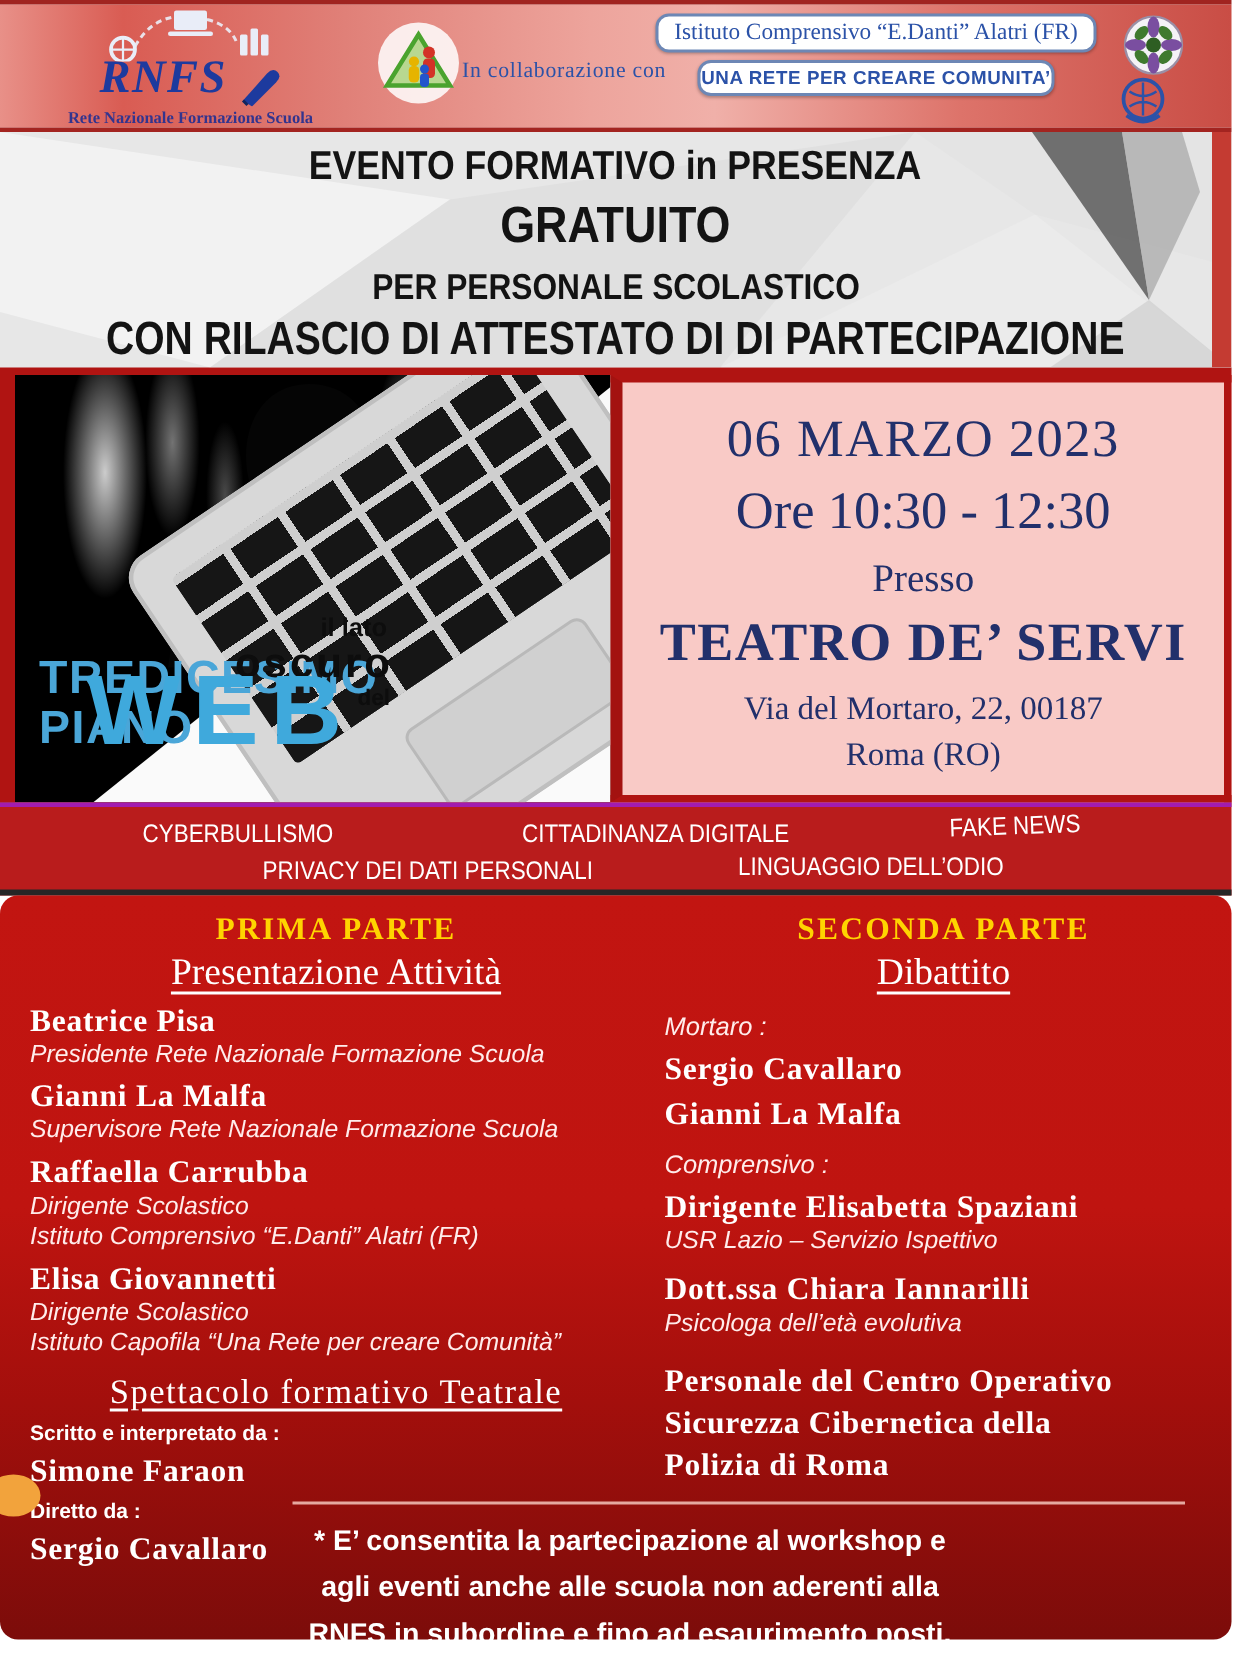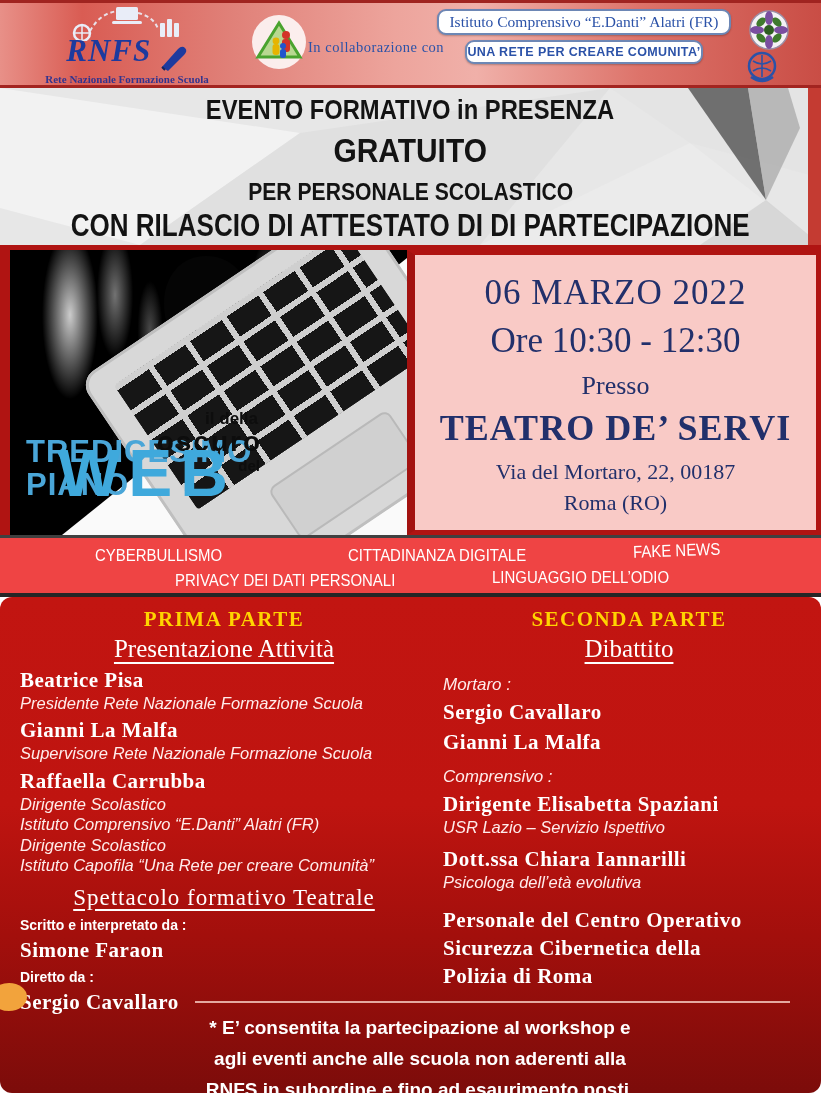--- a/index.html
+++ b/index.html
@@ -79,22 +79,22 @@
            background:#f9cac6;border:5px solid #b01412;border-left:8px solid #a31210;
            text-align:center;color:#22306b;font-family:"Liberation Serif",serif;}
   .ev-date{margin-top:18px;font-size:35px;letter-spacing:1px;}
   .ev-time{margin-top:8px;font-size:35px;}
   .ev-presso{margin-top:10px;font-size:26px;}
   .ev-venue{margin-top:6px;font-size:36px;font-weight:bold;letter-spacing:1px;}
   .ev-addr{margin-top:10px;font-size:22px;}
   .ev-city{margin-top:5px;font-size:22px;}
 
   
-  .topics{position:absolute;left:0;top:535px;width:821px;height:62px;background:#ef4444;
-          border-top:3px solid #404040;border-bottom:4px solid #262626;box-sizing:border-box;
+  .topics{position:absolute;left:0;top:535px;width:821px;height:62px;background:#b91c1c;
+          border-top:3px solid #a21caf;border-bottom:4px solid #262626;box-sizing:border-box;
           color:#ffffff;}
   .topic{position:absolute;font-size:17px;white-space:nowrap;}
   .tsq{display:inline-block;transform:scaleX(.88);transform-origin:left;}
   .t-cyber{left:95px;top:8px;}
   .t-citt{left:348px;top:8px;}
   .t-fake{left:633px;top:3px;transform:rotate(-2deg);}
   .t-priv{left:175px;top:33px;}
   .t-ling{left:492px;top:30px;}
 
   
@@ -223,28 +223,28 @@
       </svg>
       <div class="laptop">
         <div class="keys"></div>
         <div class="trackpad"></div>
       </div>
       <div class="series">
         <div>TREDICESIMO</div>
         <div>PIANO</div>
       </div>
       <div class="subttl">
-        <div class="sub1">il della</div>
+        <div class="sub1">il lato</div>
         <div class="sub2">oscuro</div>
         <div class="sub3">del</div>
       </div>
       <div class="web">WEB</div>
     </div>
     <div class="details">
-      <div class="ev-date">06 MARZO 2022</div>
+      <div class="ev-date">06 MARZO 2023</div>
       <div class="ev-time">Ore 10:30 - 12:30</div>
       <div class="ev-presso">Presso</div>
       <div class="ev-venue">TEATRO DE’ SERVI</div>
       <div class="ev-addr">Via del Mortaro, 22, 00187</div>
       <div class="ev-city">Roma (RO)</div>
     </div>
   </section>
 
   <section class="topics">
     <div class="topic t-cyber"><span class="tsq">CYBERBULLISMO</span></div>
@@ -267,20 +267,21 @@
       <div>
         <div class="nm">Gianni La Malfa</div>
         <div class="rl">Supervisore Rete Nazionale Formazione Scuola</div>
       </div>
       <div>
         <div class="nm">Raffaella Carrubba</div>
         <div class="rl">Dirigente Scolastico</div>
         <div class="rl">Istituto Comprensivo “E.Danti” Alatri (FR)</div>
       </div>
       <div>
+        <div class="nm">Elisa Giovannetti</div>
         <div class="rl">Dirigente Scolastico</div>
         <div class="rl">Istituto Capofila “Una Rete per creare Comunità”</div>
       </div>
 
       <div class="subsec">Spettacolo formativo Teatrale</div>
       <div class="small-label">Scritto e interpretato da :</div>
       <div class="nm">Simone Faraon</div>
       <div class="small-label">Diretto da :</div>
       <div class="nm">Sergio Cavallaro</div>
     </div>

